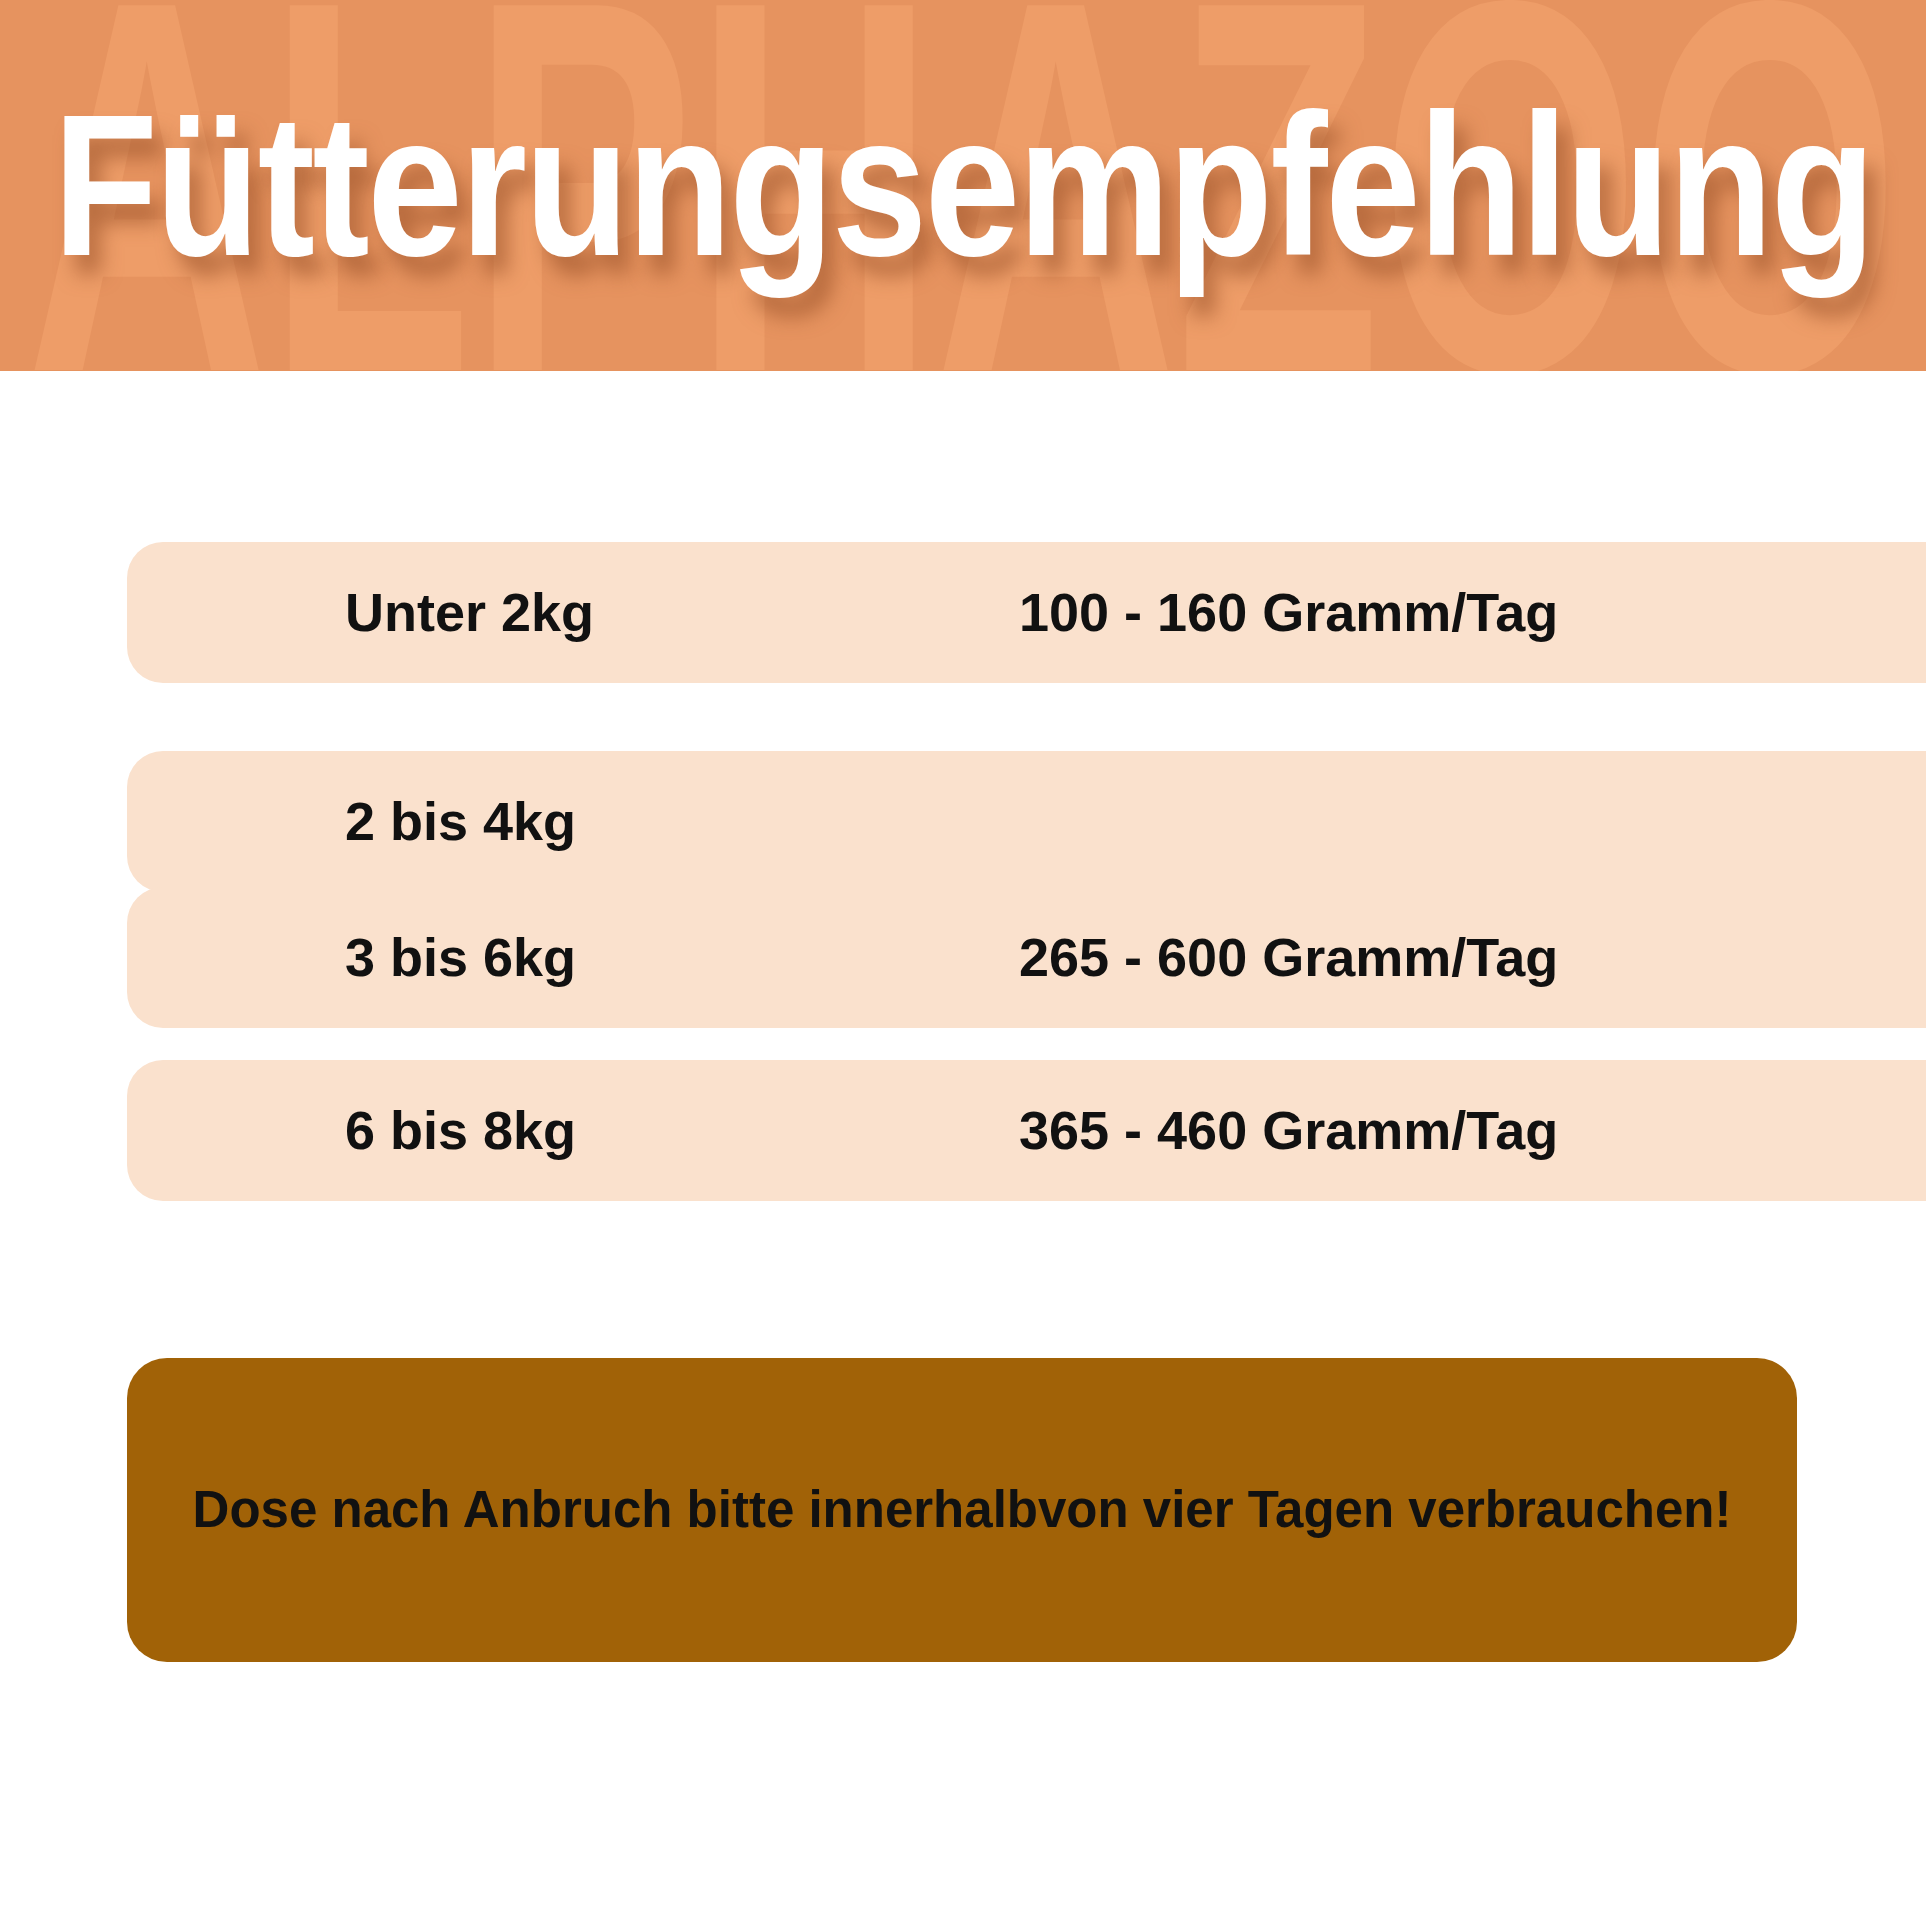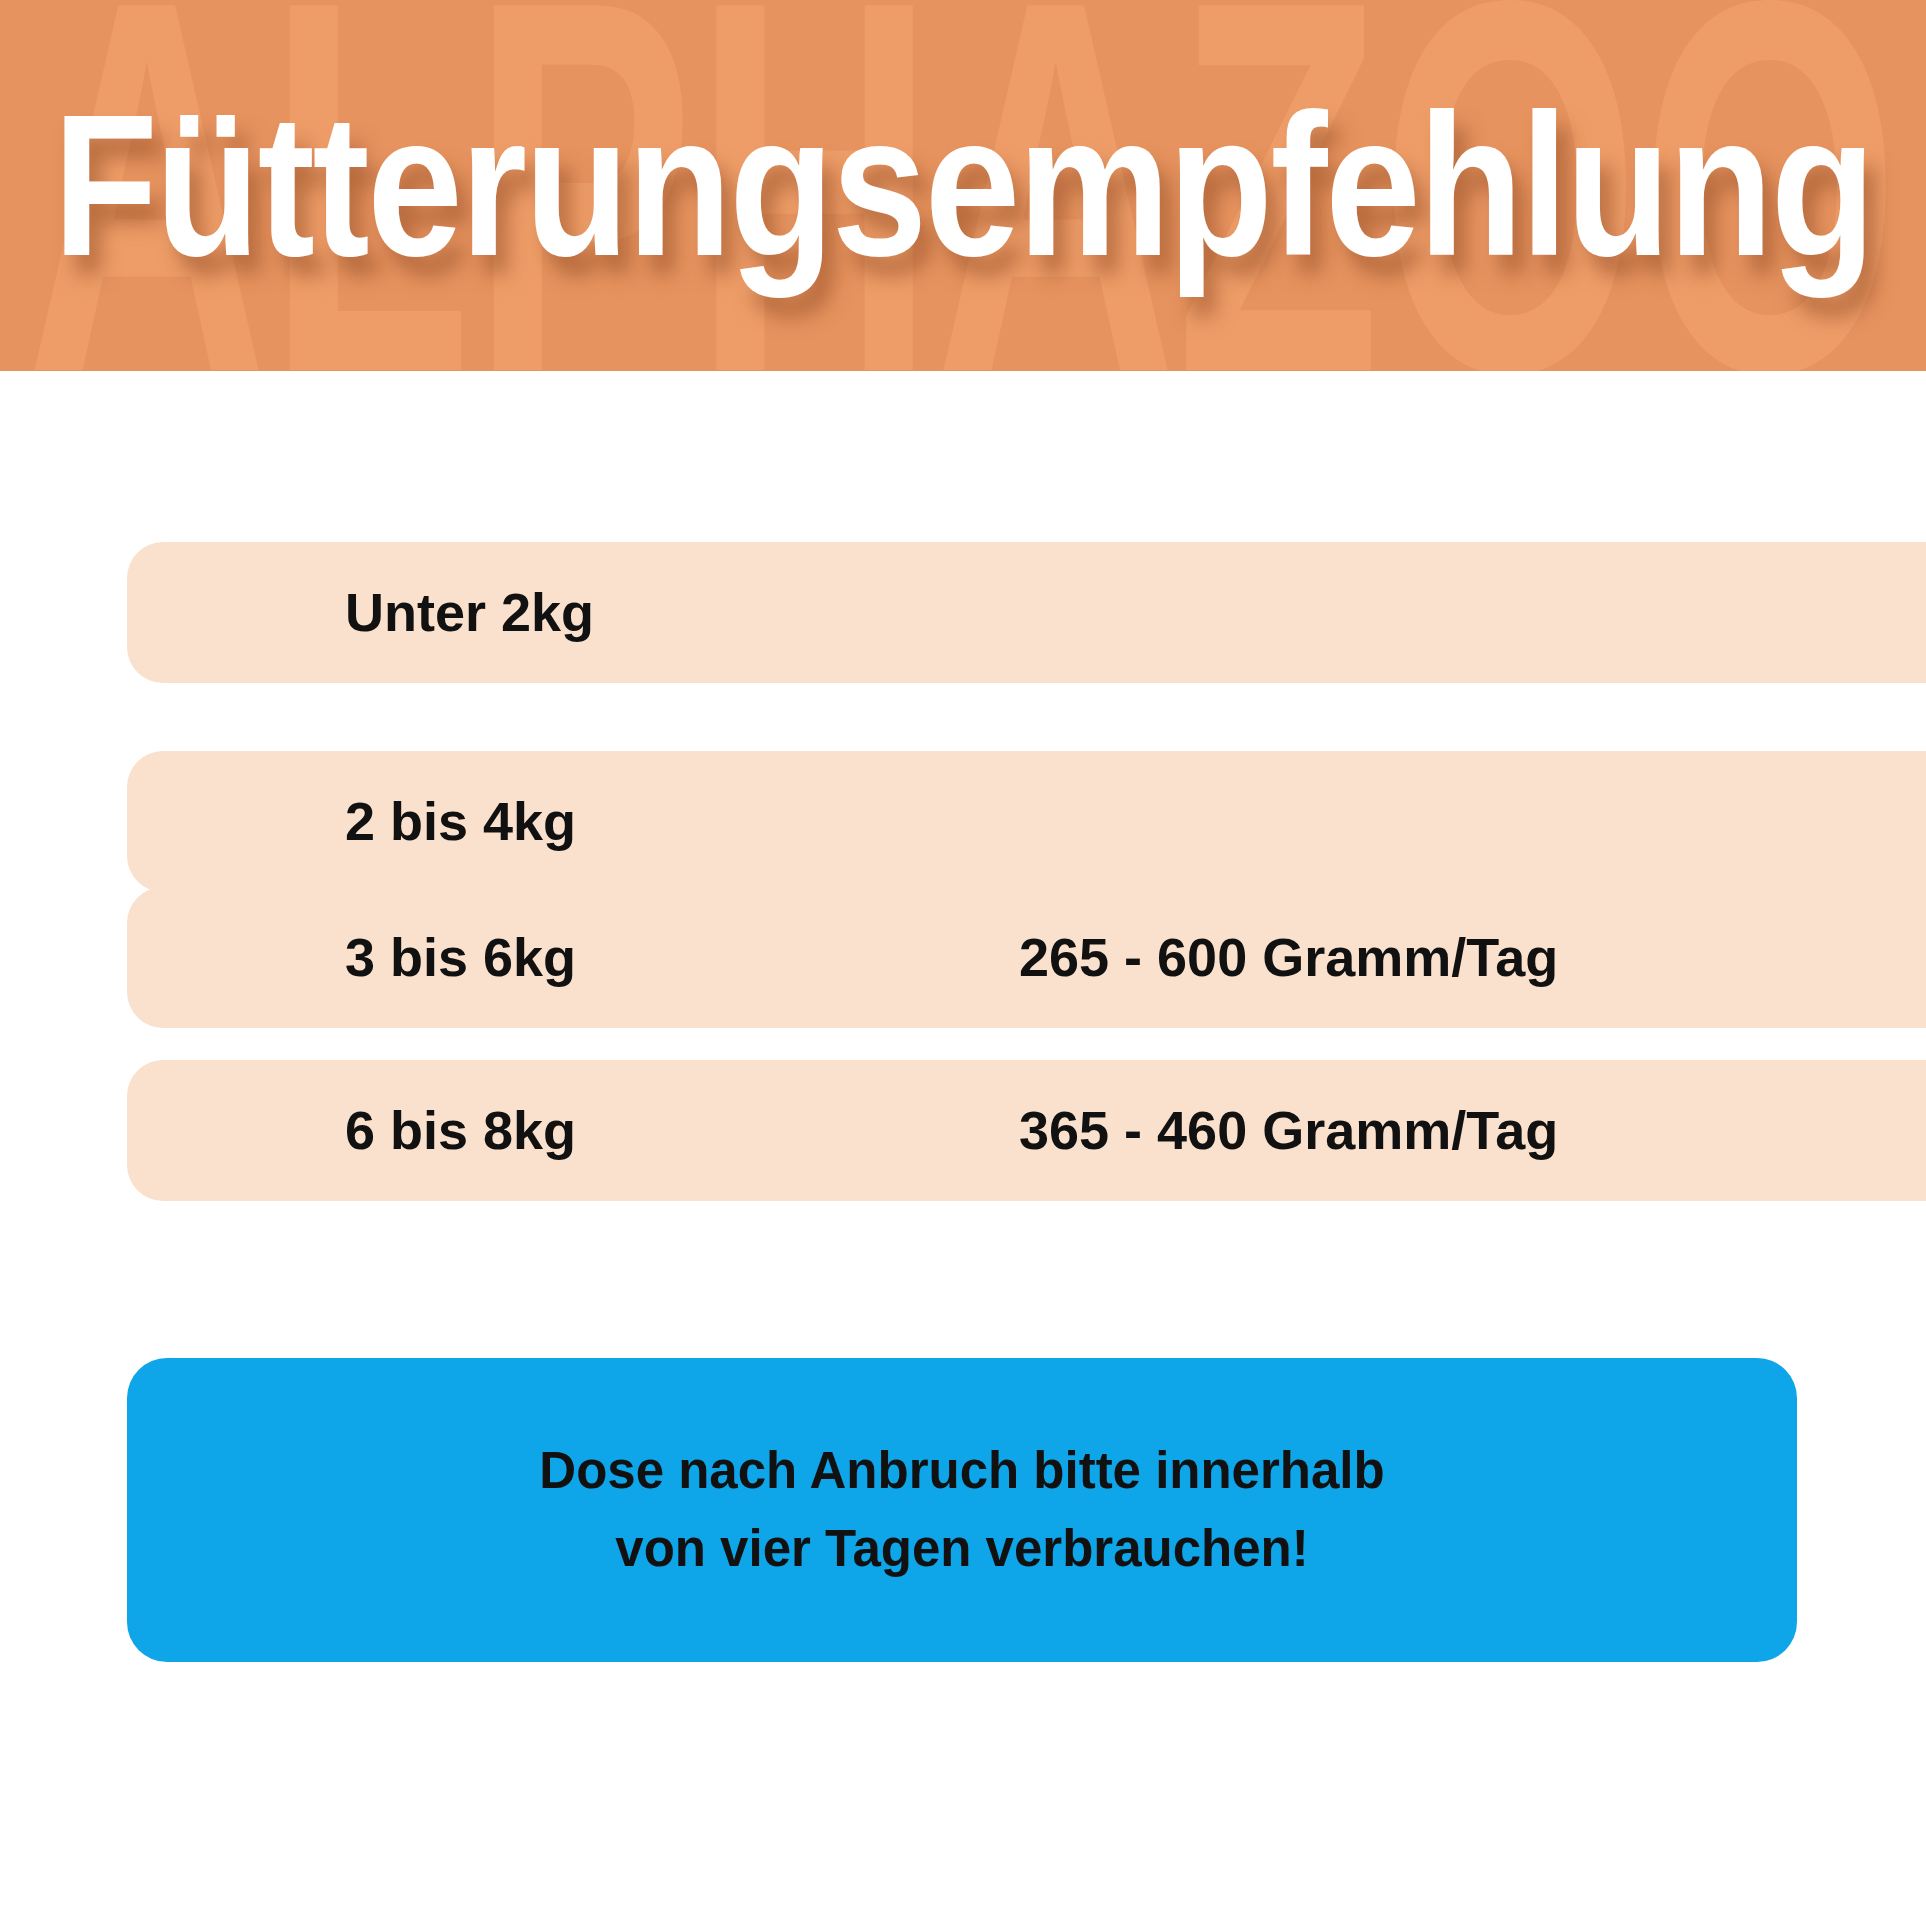--- a/index.html
+++ b/index.html
@@ -88,24 +88,24 @@
     white-space: nowrap;
   }
 
   
   .note-box {
     position: absolute;
     left: 127px;
     top: 1358px;
     width: 1670px;
     height: 304px;
-    background: #0ea5e9;
+    background: #a16207;
     border-radius: 40px;
     display: flex;
-    flex-direction: column;
+    flex-direction: row;
     align-items: center;
     justify-content: center;
   }
   .note-line {
     font-size: 51px;
     font-weight: 700;
     line-height: 1.52;
     color: #111111;
     text-align: center;
     white-space: nowrap;
@@ -114,20 +114,21 @@
 </head>
 <body>
 
 <div class="header">
   <div class="watermark">ALPHAZOO</div>
   <div class="page-title">Fütterungsempfehlung</div>
 </div>
 
 <div class="row row-1">
   <span class="row-weight">Unter 2kg</span>
+  <span class="row-amount">100 - 160 Gramm/Tag</span>
 </div>
 
 <div class="row row-2">
   <span class="row-weight">2 bis 4kg</span>
 </div>
 
 <div class="row row-3">
   <span class="row-weight">3 bis 6kg</span>
   <span class="row-amount">265 - 600 Gramm/Tag</span>
 </div>

